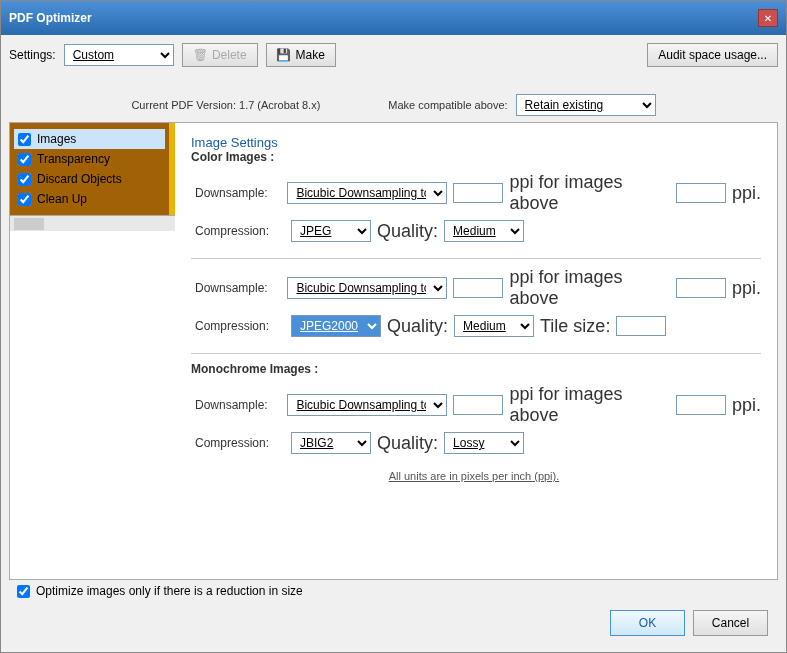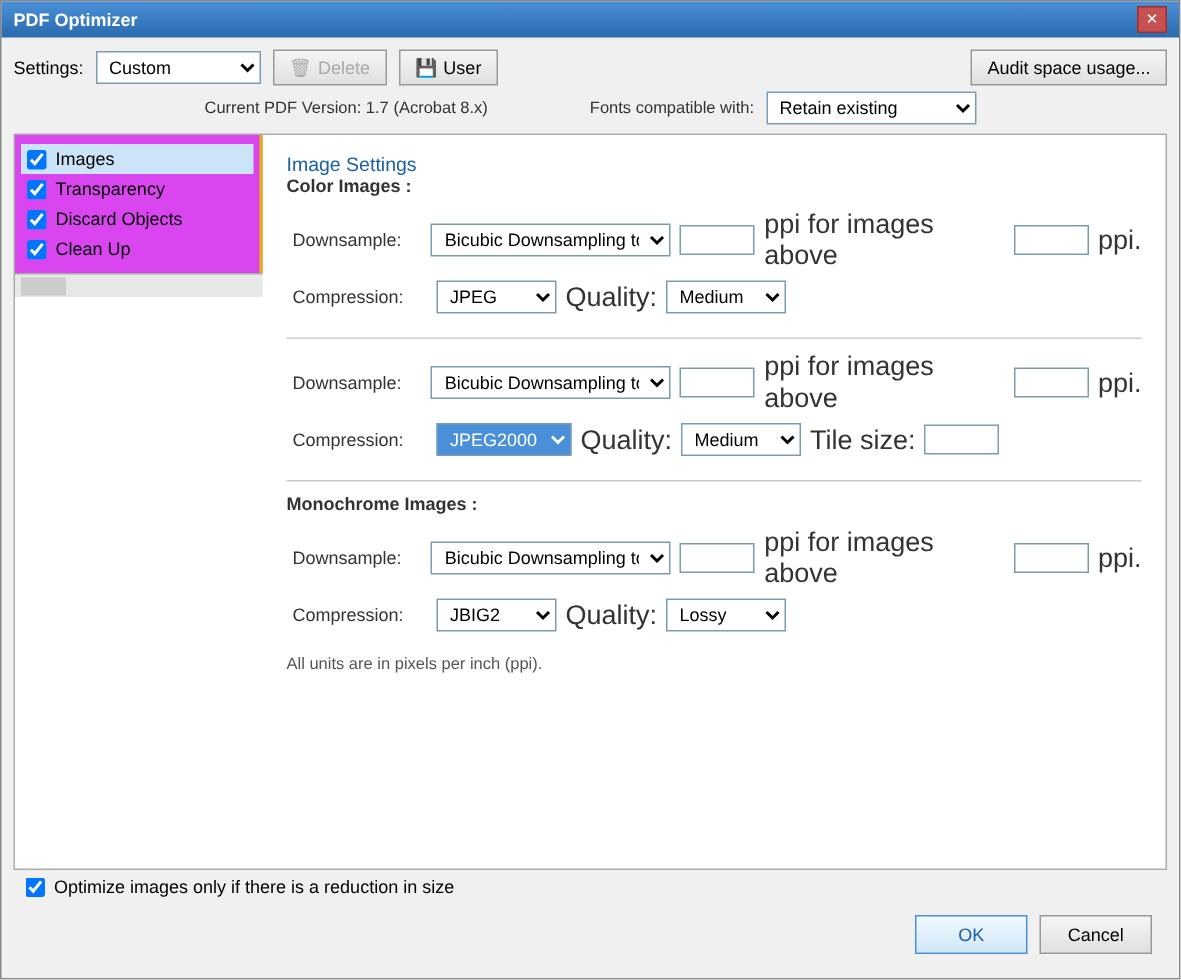--- a/index.html
+++ b/index.html
@@ -15,21 +15,21 @@
       position: relative;
     }
 
     .title-bar {
       background: linear-gradient(to bottom, #4a90d9, #2a6aad);
       color: white;
       padding: 12px 8px;
       display: flex;
       align-items: center;
       justify-content: space-between;
-      height: 24px;
+      height: 34px;
     }
 
     .title-bar-text {
       font-size: 12px;
       font-weight: bold;
     }
 
     .title-bar-controls {
       display: flex;
       gap: 2px;
@@ -51,34 +51,35 @@
     .content-area {
       flex: 1;
       display: flex;
       flex-direction: column;
       padding: 8px;
     }
 
     .toolbar {
       display: flex;
       align-items: center;
-      margin-bottom: 0;
+      margin-bottom: 23px;
       gap: 8px;
     }
 
     .settings-label {
       font-size: 12px;
     }
 
     select {
       font-size: 12px;
       padding: 2px 4px;
       border: 1px solid #7a9bb5;
       background: white;
       height: 24px;
+      text-decoration: underline;
     }
 
     .btn {
       height: 24px;
       padding: 0 10px;
       font-size: 12px;
       border: 1px solid #999;
       background: linear-gradient(to bottom, #f5f5f5, #e0e0e0);
       cursor: pointer;
       display: flex;
@@ -117,22 +118,22 @@
 
     .main-panel {
       display: flex;
       flex: 1;
       border: 1px solid #aaa;
       background: white;
     }
 
     .sidebar {
       width: 165px;
-      border-right: 2px solid #eab308;
-      background: #d946ef;
+      border-right: 6px solid #eab308;
+      background: #a16207;
       padding: 6px 4px;
       overflow: auto;
     }
 
     .sidebar-item {
       display: flex;
       align-items: center;
       padding: 3px 4px;
       font-size: 12px;
       cursor: pointer;
@@ -221,24 +222,25 @@
       border: 1px solid #7a9bb5;
       background: white;
     }
 
     .select-highlight {
       background: #4a90d9;
       color: white;
     }
 
     .units-note {
-      text-align: left;
+      text-align: center;
       font-size: 11px;
       color: #555;
       padding-right: 4px;
+      text-decoration: underline;
     }
 
     .optimize-row {
       display: flex;
       align-items: center;
       gap: 6px;
       padding: 4px 8px;
     }
 
     .bottom-buttons {
@@ -291,29 +293,29 @@
       <span class="settings-label">Settings:</span>
       <select class="select-medium" style="width:110px;">
         <option>Custom</option>
       </select>
       <button class="btn" disabled="">
         <span>🗑</span>
         <span>Delete</span>
       </button>
       <button class="btn">
         <span>💾</span>
-        <span>User</span>
+        <span>Make</span>
       </button>
       <button class="btn-audit">Audit space usage...</button>
     </div>
 
     <div class="info-bar">
       <span>Current PDF Version: 1.7 (Acrobat 8.x)</span>
       <div class="make-compat">
-        <span>Fonts compatible with:</span>
+        <span>Make compatible above:</span>
         <select style="width:140px; height:22px; font-size:12px;">
           <option>Retain existing</option>
         </select>
       </div>
     </div>
 
     <div class="main-panel">
 
       <div style="display:flex; flex-direction:column; width:165px;">
         <div class="sidebar">

